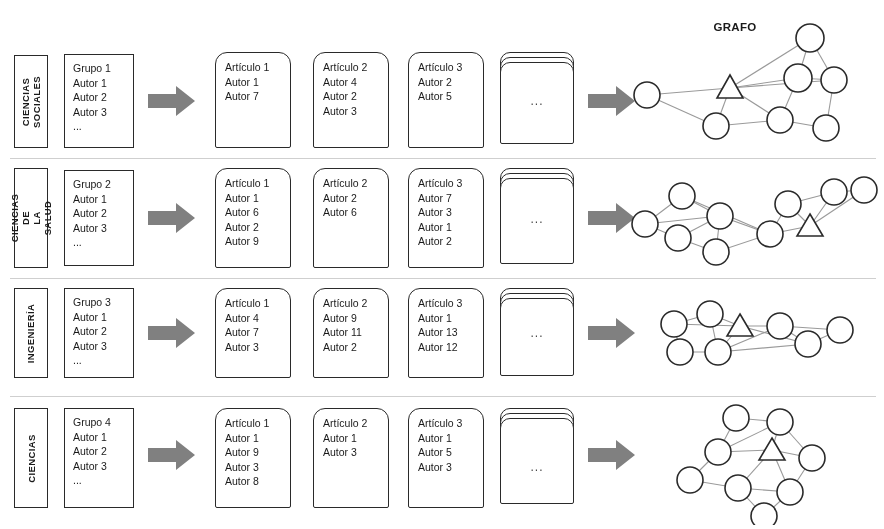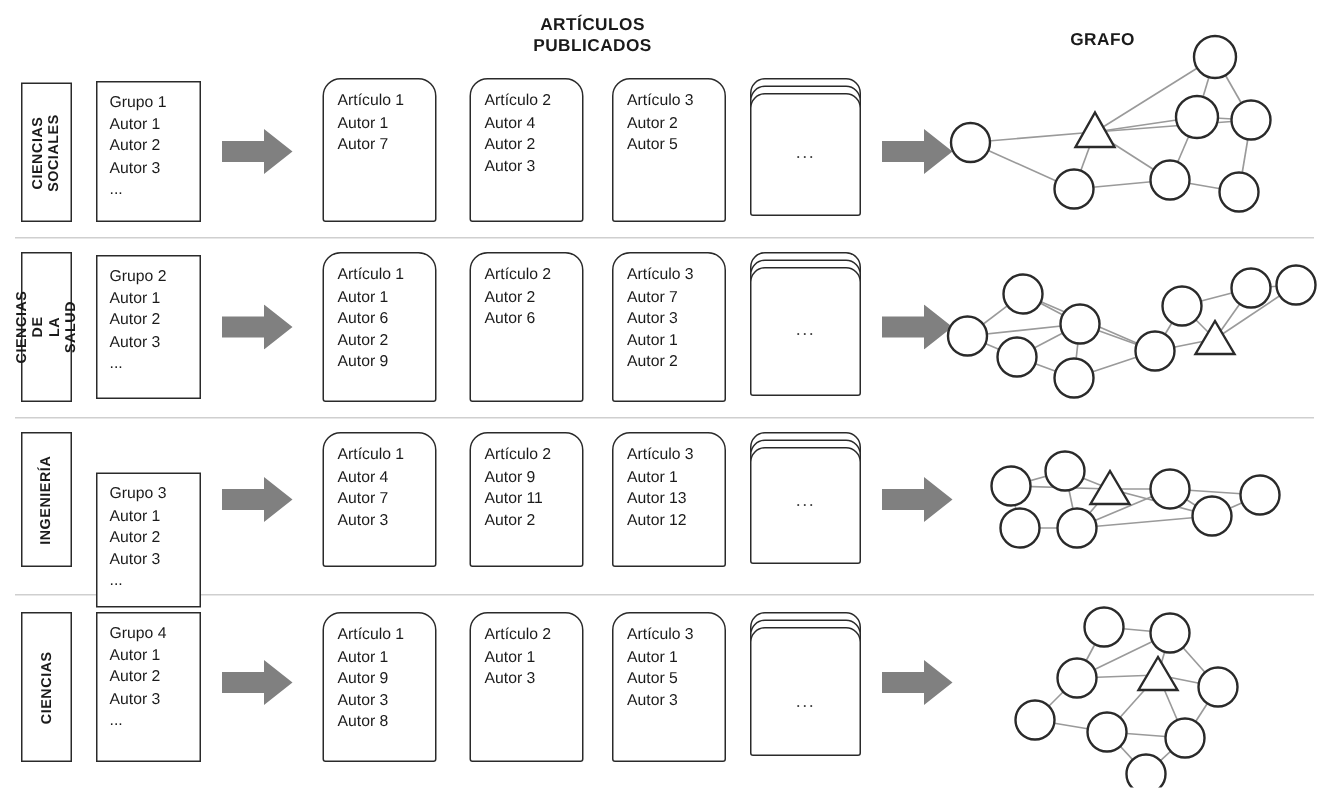--- a/index.html
+++ b/index.html
@@ -101,22 +101,20 @@
   .graph svg{display:block;}
   .graph .edge{stroke:#9a9a9a;stroke-width:1.1;fill:none;}
   .graph .node{fill:#ffffff;stroke:#2a2a2a;stroke-width:1.6;}
   .graph .tri{fill:#ffffff;stroke:#2a2a2a;stroke-width:1.6;}
 </style>
 </head>
 <body>
 
 <div class="canvas">
 
-  <div class="col-header" id="hdr-articulos" style="white-space: pre-line;">ARTÍCULOS
-PUBLICADOS</div>
   <div class="col-header" id="hdr-grafo" style="white-space: pre-line;">GRAFO</div>
 
   <div class="row-sep" style="top:158px;"></div>
   <div class="row-sep" style="top:278px;"></div>
   <div class="row-sep" style="top:396px;"></div>
 
   <div class="vlabel-box" style="left:14px;top:55px;width:34px;height:93px;">
     <div class="vlabel-text" style="white-space: pre-line;">CIENCIAS
 SOCIALES</div>
   </div>
@@ -248,21 +246,21 @@
       <circle class="node" cx="168" cy="36" r="13"></circle>
       <circle class="node" cx="150" cy="66" r="13"></circle>
       <circle class="node" cx="214" cy="24" r="13"></circle>
       <circle class="node" cx="244" cy="22" r="13"></circle>
     </svg>
   </div>
 
   <div class="vlabel-box" style="left:14px;top:288px;width:34px;height:90px;">
     <div class="vlabel-text" style="white-space: pre-line;">INGENIERÍA</div>
   </div>
-  <div class="group-card" style="left: 64px; top: 288px; width: 70px; height: 90px; white-space: pre-line; margin-top: 27px;">Grupo 3
+  <div class="group-card" style="left: 64px; top: 288px; width: 70px; height: 90px; white-space: pre-line;">Grupo 3
 Autor 1
 Autor 2
 Autor 3
 ...</div>
   <div class="arrow" style="left:148px;top:318px;">
     <svg width="48" height="30" viewBox="0 0 48 30">
         <polygon points="0,8 28,8 28,0 47,15 28,30 28,22 0,22" fill="#808080"></polygon>
       </svg>
   </div>
   <div class="doc" style="left: 215px; top: 288px; width: 76px; height: 90px; white-space: pre-line;">Artículo 1

